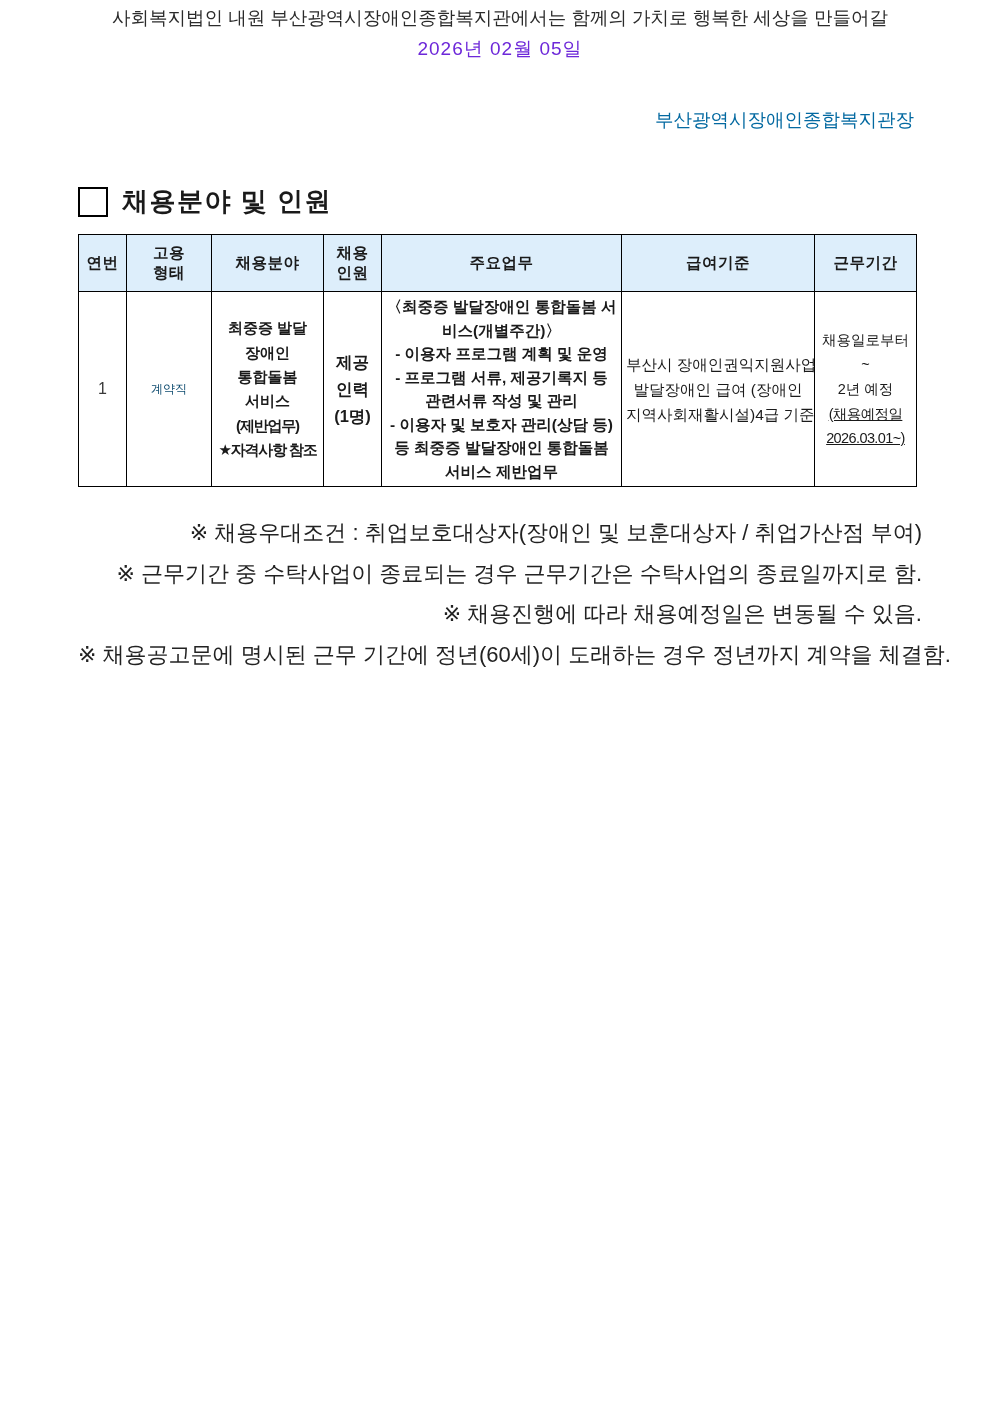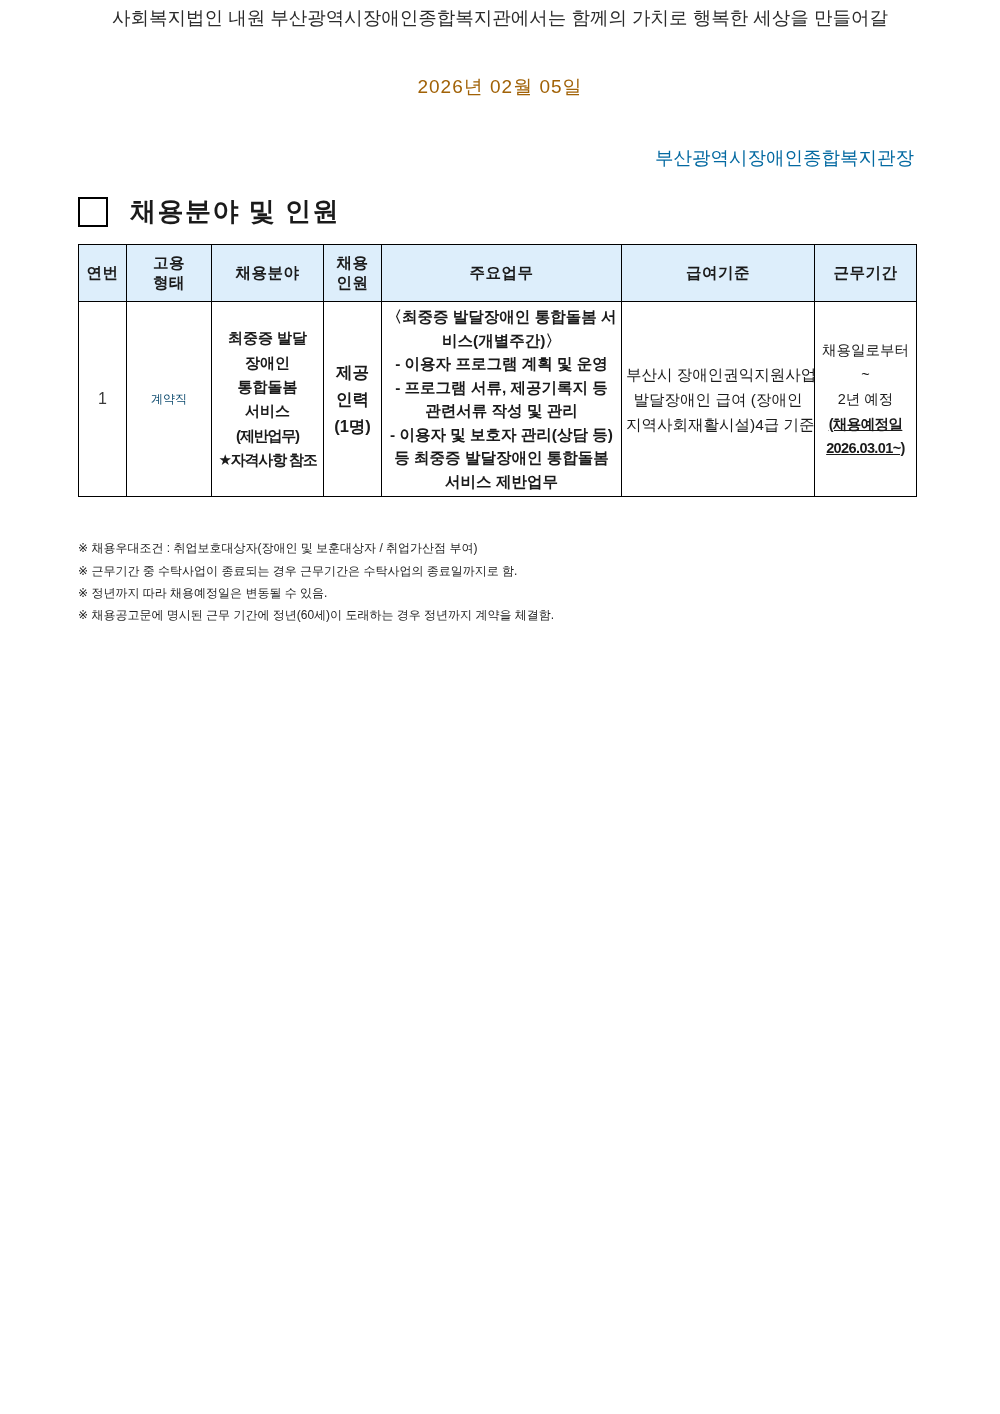--- a/index.html
+++ b/index.html
@@ -43,40 +43,39 @@
   
   .intro {
     text-align: center;
     font-size: 18.5px;
     line-height: 1.95;
     color: #2b2b2b;
   }
   .intro-line { display: block; white-space: nowrap; }
 
   .date-line {
-    margin-top: 38px;
     text-align: center;
     font-size: 19px;
     letter-spacing: 1px;
-    color: #a16207;
+    color: #6d28d9;
   }
   .signature {
     margin-top: 45px;
     text-align: right;
     padding-right: 8px;
     font-size: 18.5px;
     color: #0369a1;
   }
 
   
   .section-heading {
-    margin-top: 24px;
+    margin-top: 52px;
     display: flex;
     align-items: center;
-    gap: 22px;
+    gap: 14px;
   }
   .sq-bullet {
     width: 26px;
     height: 26px;
     border: 2.5px solid #000;
     display: inline-block;
     flex: none;
   }
   .section-title {
     font-size: 26px;
@@ -147,30 +146,31 @@
   }
   td.cell-salary span { display: block; white-space: nowrap; }
   td.cell-period {
     font-size: 14.5px;
     line-height: 1.7;
     padding: 6px 3px;
   }
   td.cell-period span { display: block; white-space: nowrap; }
   td.cell-period span.u {
     text-decoration: underline;
-    font-weight: bold;
+    font-weight: normal;
     letter-spacing: -0.6px;
   }
 
   
   .notes {
-    margin-top: 40px;
-    font-size: 12px;
+    margin-top: 26px;
+    font-size: 22px;
     line-height: 1.84;
     color: #222;
+    text-align: right;
   }
   .note-row { display: block; white-space: nowrap; }
 </style>
 </head>
 <body>
 
 <div class="page">
 
 
   <div class="intro">
@@ -242,17 +242,17 @@
           <span class="u">(채용예정일</span>
           <span class="u">2026.03.01~)</span>
         </td>
       </tr>
     </tbody>
   </table>
 
   <div class="notes">
     <span class="note-row">※ 채용우대조건 : 취업보호대상자(장애인 및 보훈대상자 / 취업가산점 부여)</span>
     <span class="note-row">※ 근무기간 중 수탁사업이 종료되는 경우 근무기간은 수탁사업의 종료일까지로 함.</span>
-    <span class="note-row">※ 정년까지 따라 채용예정일은 변동될 수 있음.</span>
+    <span class="note-row">※ 채용진행에 따라 채용예정일은 변동될 수 있음.</span>
     <span class="note-row">※ 채용공고문에 명시된 근무 기간에 정년(60세)이 도래하는 경우 정년까지 계약을 체결함.</span>
   </div>
 
 </div>
 
 </body></html>

